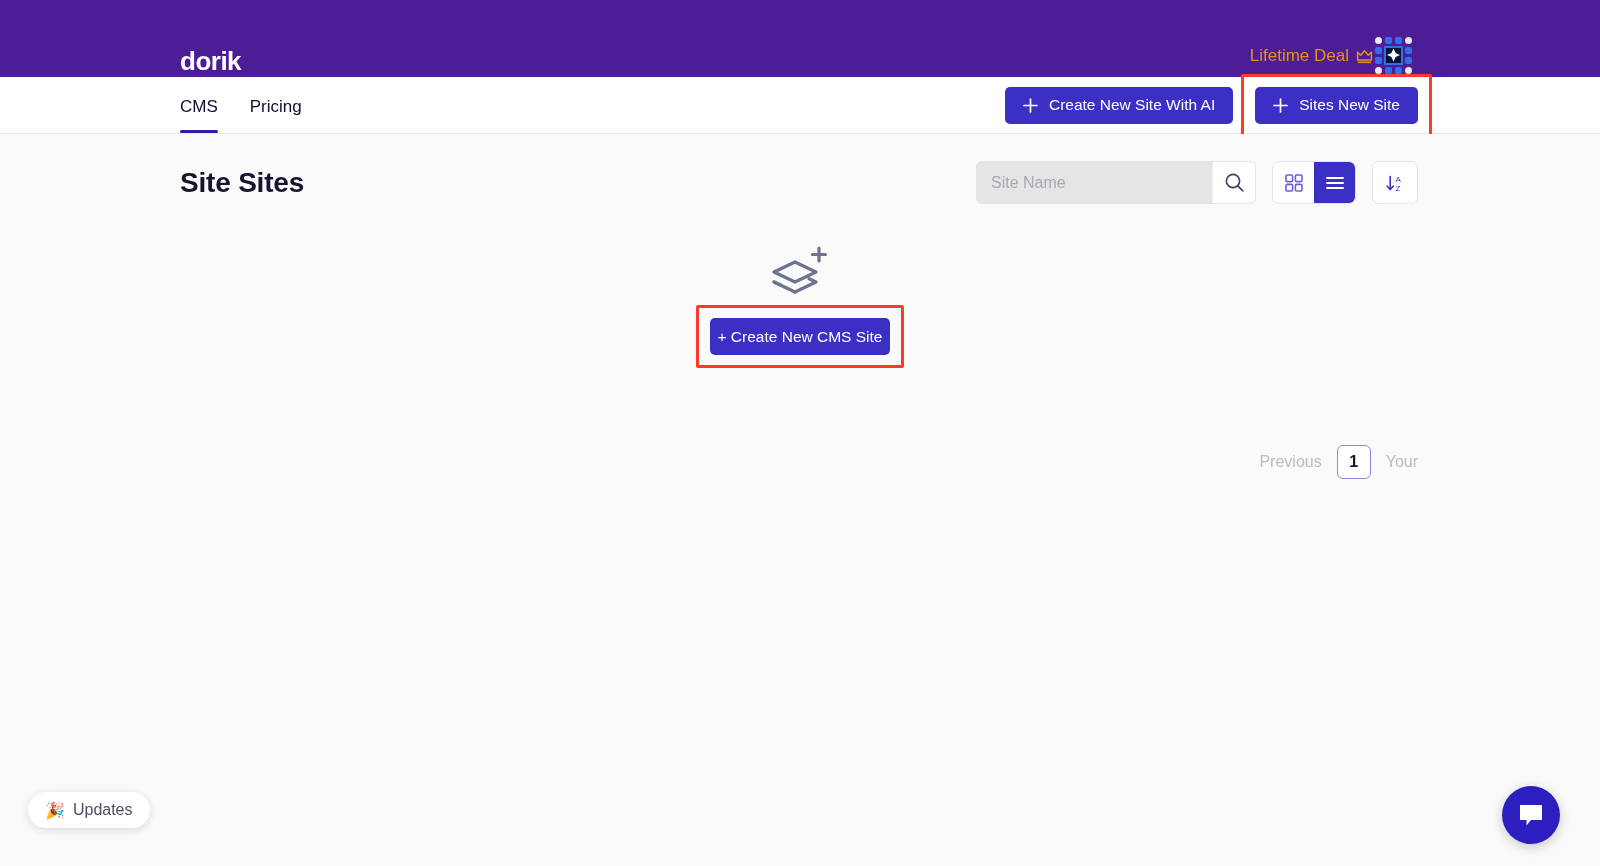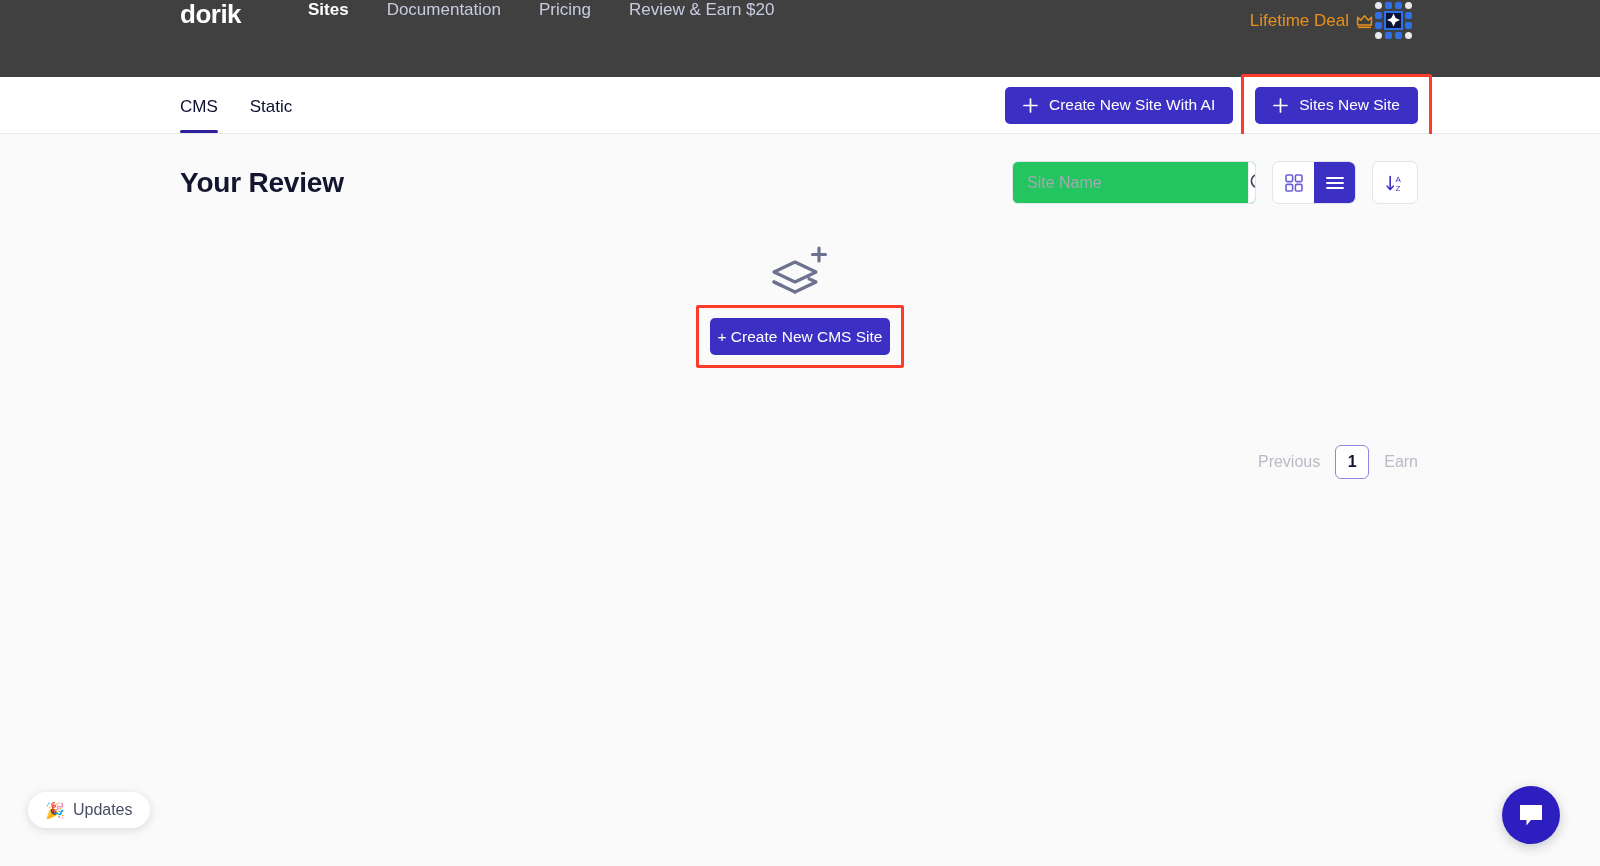--- a/index.html
+++ b/index.html
@@ -8,22 +8,22 @@
     font-family: "Liberation Sans", sans-serif;
     background: #ffffff;
     overflow: hidden;
   }
   #app { position: relative; width: 1600px; height: 866px; background: #fafafa; }
 
   
   .topnav {
     position: absolute; top: 0; left: 0;
     width: 1600px; height: 77px;
-    background: #404040;
-    display: flex; align-items: flex-start;
+    background: #4c1d95;
+    display: flex; align-items: flex-end;
   }
   .logo {
     margin-left: 180px;
     color: #ffffff;
     font-size: 30px; font-weight: 700; letter-spacing: -0.5px;
     line-height: 1;
     display: flex; align-items: center;
   }
   .nav-links { display: flex; align-items: center; margin-left: 52px; gap: 38px; }
   .nav-link {
@@ -81,22 +81,22 @@
   .main { position: absolute; top: 134px; left: 0; width: 1600px; height: 732px; background: #fafafa; }
   .section-head {
     position: absolute; top: 27px; left: 180px; right: 182px;
     display: flex; align-items: center;
   }
   .page-title { font-size: 28px; font-weight: 700; color: #14152e; letter-spacing: -0.2px; }
   .tools { margin-left: auto; display: flex; align-items: center; gap: 16px; }
 
   .searchbox {
     display: flex; align-items: center;
-    width: 244px; height: 43px;
-    border: 1px solid #e3e4e9; border-radius: 6px; background: #22c55e;
+    width: 280px; height: 43px;
+    border: 1px solid #e3e4e9; border-radius: 6px; background: #e5e5e5;
     overflow: hidden;
   }
   .searchbox input {
     flex: 1; border: none; outline: none; height: 100%;
     padding: 0 14px; font-size: 16px; color: #22243c;
     font-family: inherit; background: transparent;
   }
   .searchbox input::placeholder { color: #a6a8b5; }
   .search-btn {
     width: 48px; height: 100%; background: #ffffff;
@@ -167,26 +167,20 @@
 
 <div id="app">
 
   <div class="topnav">
     <div class="logo">
       <svg width="76" height="30" viewBox="0 0 76 30">
         <text x="0" y="23" font-family="Liberation Sans, sans-serif" font-size="26" font-weight="700" fill="#ffffff" letter-spacing="-0.5">dorik</text>
       </svg>
     </div>
 
-    <div class="nav-links">
-      <span class="nav-link active">Sites</span>
-      <span class="nav-link">Documentation</span>
-      <span class="nav-link">Pricing</span>
-      <span class="nav-link">Review &amp; Earn $20</span>
-    </div>
 
     <div class="nav-right">
       <span class="lifetime">
         <span>Lifetime Deal</span>
         <svg width="17" height="15" viewBox="0 0 17 15">
           <path d="M2 12.5h13v1.6H2z" fill="#e8901a"></path>
           <path d="M1.6 3.2l3.1 3 3.8-4.4 3.8 4.4 3.1-3v7.7H1.6z" fill="none" stroke="#e8901a" stroke-width="1.5" stroke-linejoin="round"></path>
         </svg>
       </span>
 
@@ -210,21 +204,21 @@
           <rect x="13" y="13" width="15" height="15" fill="#0a1336"></rect>
           <path d="M20.5 13.5l2.1 4.4 4.4 2.1-4.4 2.1-2.1 4.4-2.1-4.4-4.4-2.1 4.4-2.1z" fill="#ffffff"></path>
         </svg>
       </span>
     </div>
   </div>
 
   <div class="tabbar">
     <div class="tabs">
       <span class="tab active">CMS</span>
-      <span class="tab">Static</span>
+      <span class="tab">Pricing</span>
     </div>
 
     <div class="tabbar-actions">
       <button class="btn-primary">
         <svg width="15" height="15" viewBox="0 0 15 15">
           <path d="M7.5 1v13M1 7.5h13" stroke="#ffffff" stroke-width="1.7" stroke-linecap="round"></path>
         </svg>
         <span>Create New Site With AI</span>
       </button>
 
@@ -235,21 +229,21 @@
           </svg>
           <span>Sites New Site</span>
         </button>
       </span>
     </div>
   </div>
 
   <div class="main">
 
     <div class="section-head">
-      <div class="page-title">Your Review</div>
+      <div class="page-title">Site Sites</div>
 
       <div class="tools">
 
         <div class="searchbox">
           <input type="text" value="" placeholder="Site Name" style="">
           <button class="search-btn">
             <svg width="21" height="21" viewBox="0 0 21 21">
               <circle cx="9" cy="9" r="6.6" fill="none" stroke="#44465e" stroke-width="1.7"></circle>
               <path d="M13.8 13.8l5 5" stroke="#44465e" stroke-width="1.7" stroke-linecap="round"></path>
             </svg>
@@ -296,21 +290,21 @@
 
 
       <span class="hl-wrap">
         <button class="btn-cms">+ Create New CMS Site</button>
       </span>
     </div>
 
     <div class="pagination">
       <span class="pg-link">Previous</span>
       <span class="pg-num">1</span>
-      <span class="pg-link">Earn</span>
+      <span class="pg-link">Your</span>
     </div>
 
   </div>
 
   <div class="updates">
     <span>🎉</span>
     <span>Updates</span>
   </div>
 
   <button class="chat-fab">

